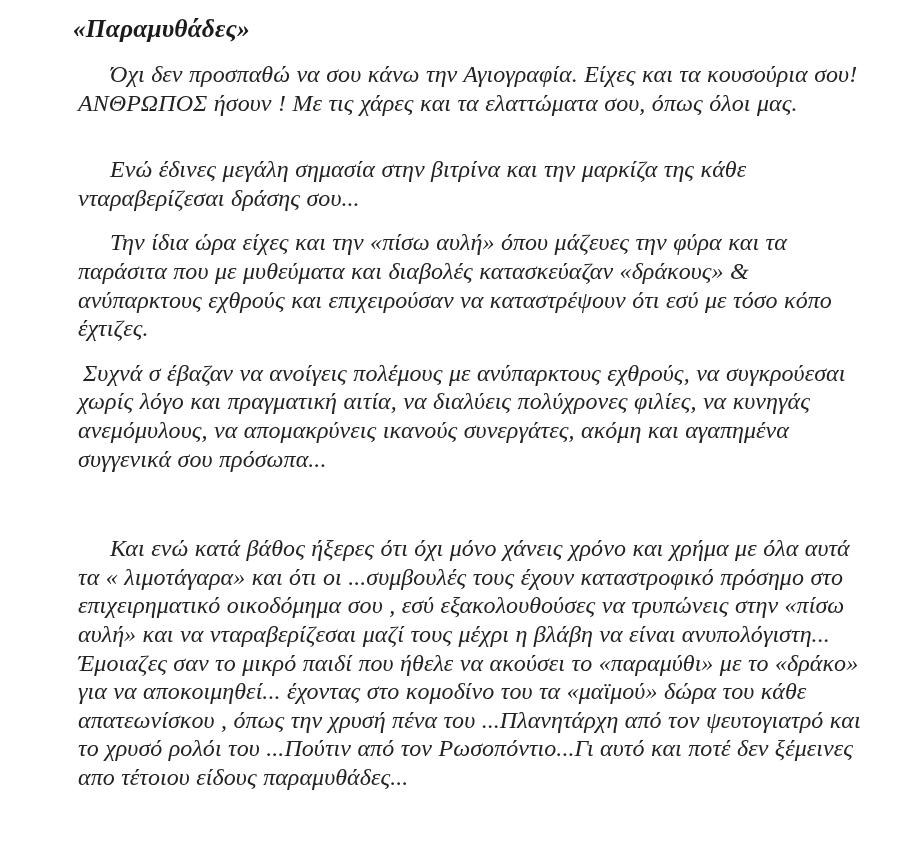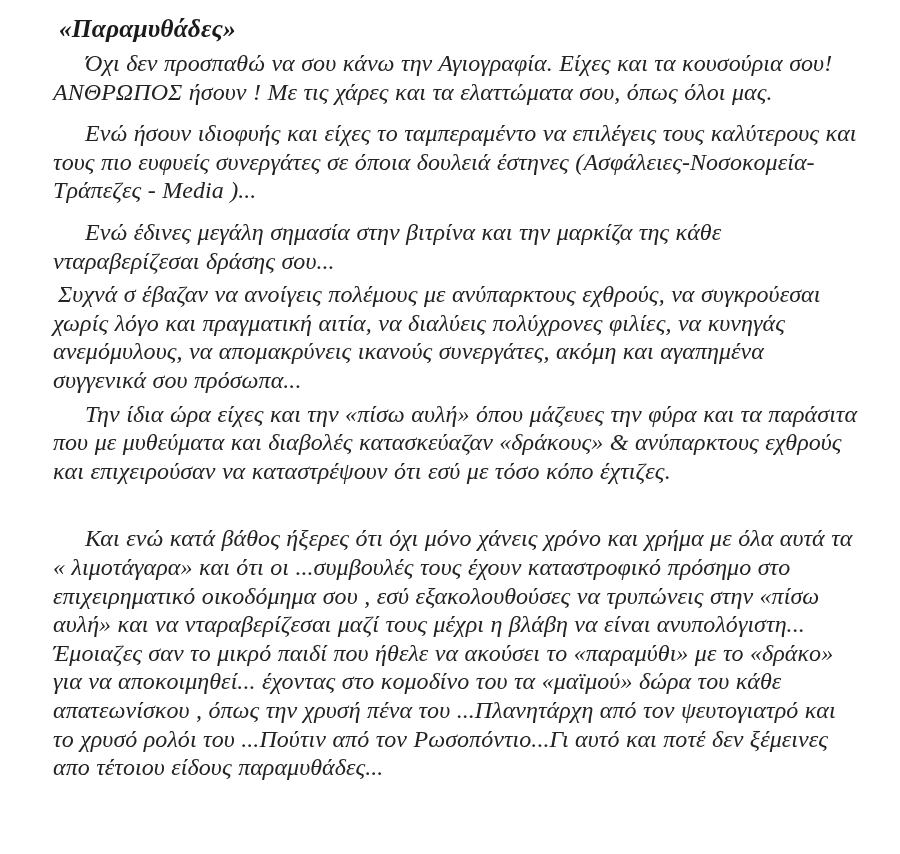--- a/index.html
+++ b/index.html
@@ -10,21 +10,21 @@
   #page {
     position: relative;
     width: 900px;
     height: 854px;
     background: #ffffff;
     overflow: hidden;
     box-sizing: border-box;
   }
   #doc-body {
     position: absolute;
-    left: 48px;
+    left: 62px;
     top: 14px;
     width: 818px;
   }
   .doc-title {
     font-family: "Liberation Serif", "DejaVu Serif", serif;
     font-style: italic;
     font-weight: bold;
     font-size: 25.5px;
     line-height: 1.18;
     color: #1b1b1b;
@@ -33,21 +33,21 @@
     letter-spacing: 0.1px;
     white-space: pre-wrap;
   }
   .para {
     font-family: "Liberation Serif", "DejaVu Serif", serif;
     font-style: italic;
     font-weight: normal;
     font-size: 24px;
     line-height: 28.6px;
     color: #232323;
-    margin: 5px;
+    margin: 16px;
     text-indent: 26px;
     letter-spacing: 0.05px;
     word-spacing: 0.4px;
     white-space: pre-wrap;
   }
   .para.indent-large { text-indent: 32px; }
   .para.indent-tiny  { text-indent: 5px; }
   .spacer-para {
     height: 29px;
   }
@@ -60,28 +60,27 @@
 
 <div id="page">
   <div id="doc-body">
 
     <h1 class="doc-title">«Παραμυθάδες»</h1>
 
     <p class="para indent-large">Όχι δεν προσπαθώ να σου κάνω την Αγιογραφία. Είχες και τα κουσούρια σου! ΑΝΘΡΩΠΟΣ ήσουν ! Με τις χάρες και τα ελαττώματα σου, όπως όλοι μας.</p>
 
     <div class="spacer-para-small"></div>
 
-    <p class="para indent-large">Ενώ ήσουν ιδιοφυής και είχες το ταμπεραμέντο να επιλέγεις τους καλύτερους και τους πιο ευφυείς συνεργάτες σε όποια δουλειά έστηνες (Ασφάλειες-Νοσοκομεία-Τράπεζες - Media )...</p>
 
     <div class="spacer-para-small"></div>
 
     <p class="para indent-large">Ενώ έδινες μεγάλη σημασία στην βιτρίνα και την μαρκίζα της κάθε νταραβερίζεσαι δράσης σου...</p>
 
+    <p class="para indent-large">Την ίδια ώρα είχες και την «πίσω αυλή» όπου μάζευες την φύρα και τα παράσιτα που με μυθεύματα και διαβολές κατασκεύαζαν «δράκους» &amp; ανύπαρκτους εχθρούς και επιχειρούσαν να καταστρέψουν ότι εσύ με τόσο κόπο έχτιζες.</p>
+
     <p class="para indent-tiny">Συχνά σ έβαζαν να ανοίγεις πολέμους με ανύπαρκτους εχθρούς, να συγκρούεσαι χωρίς λόγο και πραγματική αιτία, να διαλύεις πολύχρονες φιλίες, να κυνηγάς ανεμόμυλους, να απομακρύνεις ικανούς συνεργάτες, ακόμη και αγαπημένα συγγενικά σου πρόσωπα...</p>
-
-    <p class="para indent-large">Την ίδια ώρα είχες και την «πίσω αυλή» όπου μάζευες την φύρα και τα παράσιτα που με μυθεύματα και διαβολές κατασκεύαζαν «δράκους» &amp; ανύπαρκτους εχθρούς και επιχειρούσαν να καταστρέψουν ότι εσύ με τόσο κόπο έχτιζες.</p>
 
     <div class="spacer-para"></div>
 
     <p class="para indent-large">Και ενώ κατά βάθος ήξερες ότι όχι μόνο χάνεις χρόνο και χρήμα με όλα αυτά τα « λιμοτάγαρα» και ότι οι ...συμβουλές τους έχουν καταστροφικό πρόσημο στο επιχειρηματικό οικοδόμημα σου , εσύ εξακολουθούσες να τρυπώνεις στην «πίσω αυλή» και να νταραβερίζεσαι μαζί τους μέχρι η βλάβη να είναι ανυπολόγιστη... Έμοιαζες σαν το μικρό παιδί που ήθελε να ακούσει το «παραμύθι» με το «δράκο» για να αποκοιμηθεί... έχοντας στο κομοδίνο του τα «μαϊμού» δώρα του κάθε απατεωνίσκου , όπως την χρυσή πένα του ...Πλανητάρχη από τον ψευτογιατρό και το χρυσό ρολόι του ...Πούτιν από τον Ρωσοπόντιο...Γι αυτό και ποτέ δεν ξέμεινες απο τέτοιου είδους παραμυθάδες...</p>
 
   </div>
 </div>
 
 </body></html>

